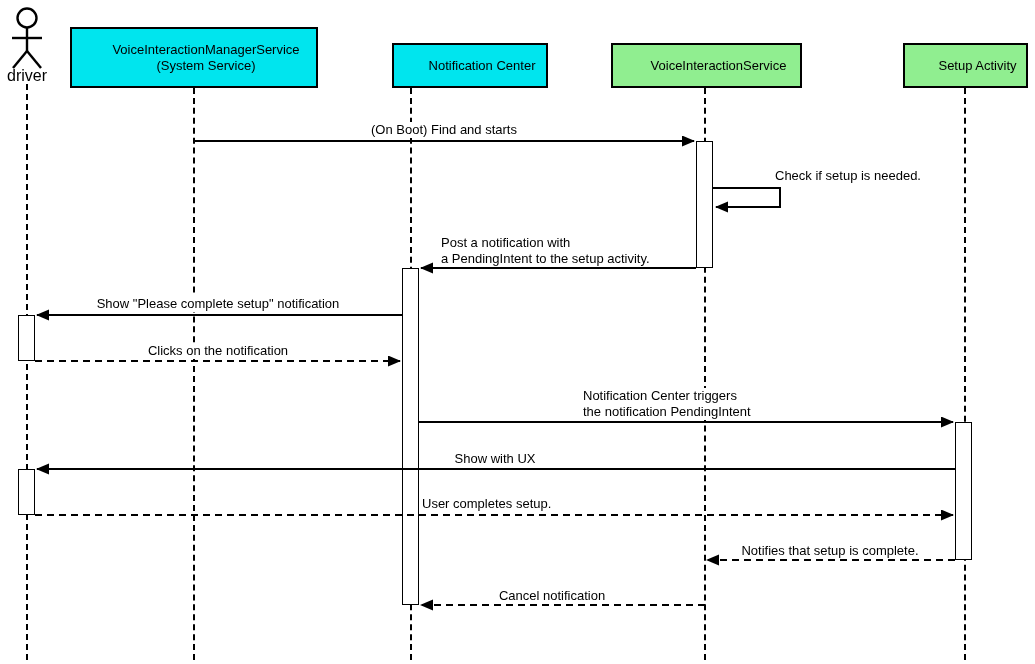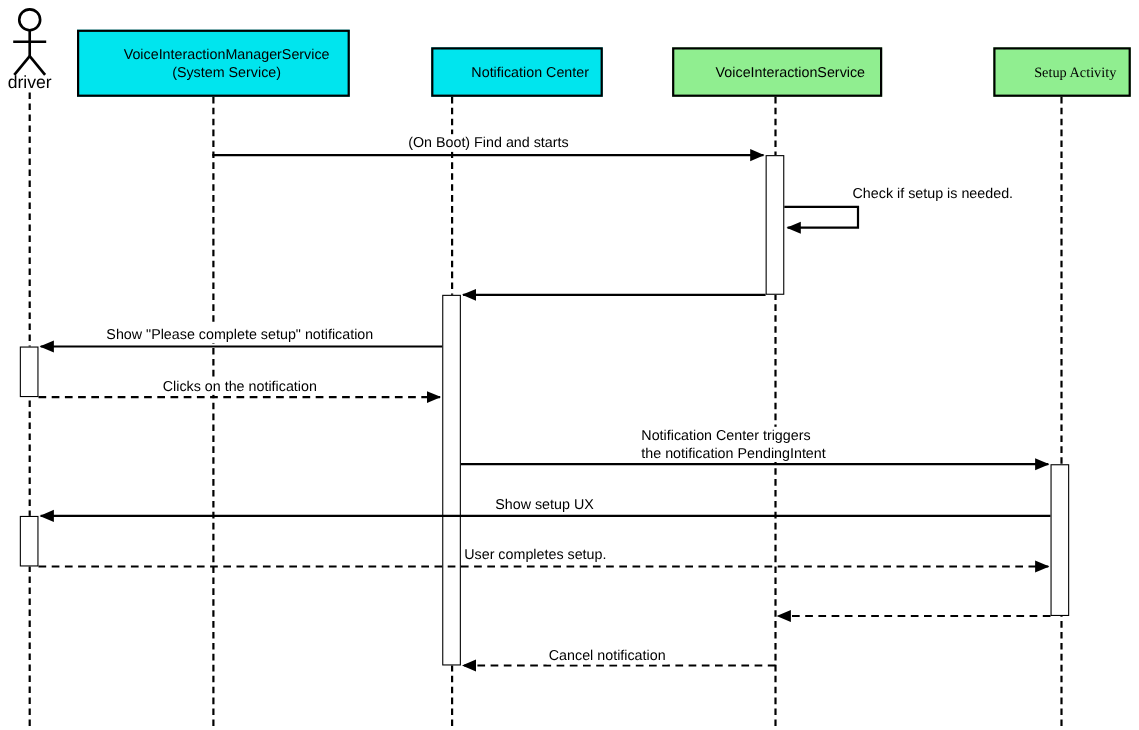--- a/index.html
+++ b/index.html
@@ -37,21 +37,21 @@
     <line x1="5" y1="33" x2="35" y2="33" stroke="#000" stroke-width="2.4"></line>
     <line x1="20" y1="46" x2="6" y2="63" stroke="#000" stroke-width="2.4"></line>
     <line x1="20" y1="46" x2="34" y2="63" stroke="#000" stroke-width="2.4"></line>
   </svg>
   <div class="actor-label" style="left:0px; top:67px; width:54px;">driver</div>
 
   <div class="pbox" style="left: 70px; top: 27px; width: 248px; height: 61px; background-color: rgb(0, 229, 238);">VoiceInteractionManagerService
 (System Service)</div>
   <div class="pbox" style="left: 344px; top: 43px; width: 156px; height: 45px; background-color: rgb(0, 229, 238); margin-left: 48px;">Notification Center</div>
   <div class="pbox" style="left: 611px; top: 43px; width: 191px; height: 45px; background-color: rgb(144, 238, 144);">VoiceInteractionService</div>
-  <div class="pbox" style="left: 903px; top: 43px; width: 125px; height: 45px; background-color: rgb(144, 238, 144); font-family: Liberation Serif, serif;">Setup Activity</div>
+  <div class="pbox" style="left: 903px; top: 43px; width: 125px; height: 45px; background-color: rgb(144, 238, 144);">Setup Activity</div>
 
   <div class="lifeline" style="left:26px; top:84px; height:576px;"></div>
   <div class="lifeline" style="left:192.5px; top:88px; height:572px;"></div>
   <div class="lifeline" style="left:410px; top:88px; height:572px;"></div>
   <div class="lifeline" style="left:704px; top:88px; height:572px;"></div>
   <div class="lifeline" style="left:963.5px; top:88px; height:572px;"></div>
 
   <div class="activation" style="left:696px; top:141px; height:127px;"></div>
   <div class="activation" style="left:402px; top:268px; height:337px;"></div>
   <div class="activation" style="left:18px; top:315px; height:46px;"></div>
@@ -71,21 +71,24 @@
     <line x1="35" y1="361" x2="400" y2="361" stroke="#000" stroke-width="2" stroke-dasharray="7,5" marker-end="url(#ah)"></line>
     <line x1="419" y1="422" x2="953" y2="422" stroke="#000" stroke-width="2" marker-end="url(#ah)"></line>
     <line x1="955" y1="469" x2="37" y2="469" stroke="#000" stroke-width="2" marker-end="url(#ah)"></line>
     <line x1="35" y1="515" x2="953" y2="515" stroke="#000" stroke-width="2" stroke-dasharray="7,5" marker-end="url(#ah)"></line>
     <line x1="955" y1="560" x2="707" y2="560" stroke="#000" stroke-width="2" stroke-dasharray="7,5" marker-end="url(#ah)"></line>
     <line x1="705" y1="605" x2="421" y2="605" stroke="#000" stroke-width="2" stroke-dasharray="7,5" marker-end="url(#ah)"></line>
   </svg>
 
   <div class="msg center" style="left:444px; top:122px;">(On Boot) Find and starts</div>
   <div class="msg" style="left:733px; top:168px;margin-left:40px;">Check if setup is needed.</div>
+  <div class="msg" style="left:439px; top:235px;">Post a notification with
+a PendingIntent to the setup activity.</div>
   <div class="msg center" style="left:218px; top:296px;">Show "Please complete setup" notification</div>
   <div class="msg center" style="left:218px; top:343px;">Clicks on the notification</div>
   <div class="msg" style="left:581px; top:388px;">Notification Center triggers
 the notification PendingIntent</div>
-  <div class="msg center" style="left:495px; top:451px;">Show setup UX</div>
+  <div class="msg center" style="left:495px; top:451px;">Show with UX</div>
   <div class="msg" style="left:420px; top:496px;">User completes setup.</div>
+  <div class="msg center" style="left:830px; top:543px;">Notifies that setup is complete.</div>
   <div class="msg center" style="left:552px; top:588px;">Cancel notification</div>
 
 </div>
 
 </body></html>

